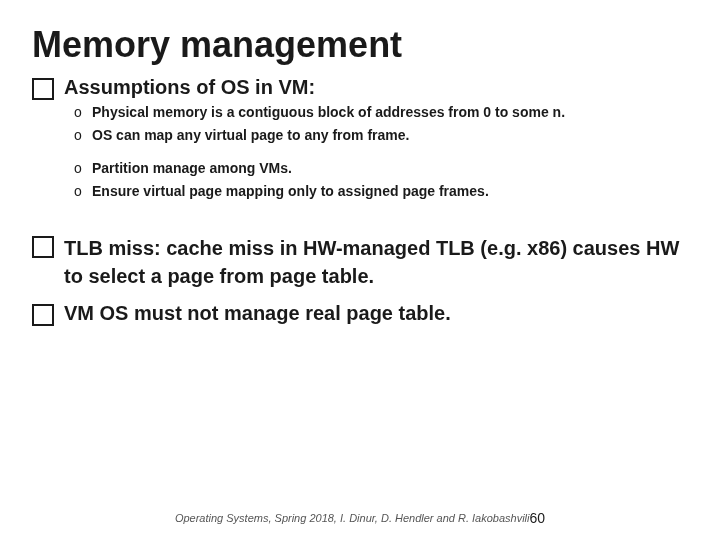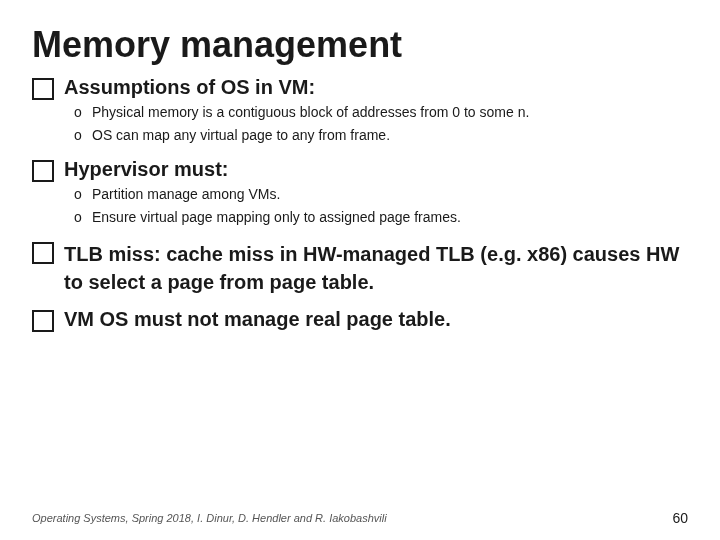--- a/index.html
+++ b/index.html
@@ -83,49 +83,51 @@
     .bullet-o {
       display: inline-block;
       width: 18px;
       flex-shrink: 0;
       font-size: 14px;
       color: #1a1a1a;
     }
 
     .sub-item-text {
       flex: 1;
+      font-weight: bold;
     }
 
     .section-tlb {
       display: flex;
       align-items: flex-start;
       font-size: 20px;
       font-weight: bold;
       color: #1a1a1a;
       line-height: 1.4;
+      margin-top: 20px;
     }
 
     .section-vm {
       display: flex;
       align-items: flex-start;
       font-size: 20px;
       font-weight: bold;
       color: #1a1a1a;
     }
 
     .underline-text {
     }
 
     .footer {
       position: absolute;
       bottom: 14px;
       left: 32px;
       right: 32px;
       display: flex;
-      justify-content: space-between;
+      justify-content: center;
       align-items: center;
     }
 
     .footer-text {
       font-size: 11px;
       color: #555555;
       font-style: italic;
     }
 
     .page-number {
@@ -152,24 +154,20 @@
           <span class="sub-item-text">Physical memory is a contiguous block of addresses from 0 to some n.</span>
         </div>
         <div class="sub-item">
           <span class="bullet-o">o</span>
           <span class="sub-item-text">OS can map any virtual page to any from frame.</span>
         </div>
       </div>
     </div>
 
     <div class="section">
-      <div class="section-header">
-        <span class="checkbox-icon"></span>
-        <span>Hypervisor must:</span>
-      </div>
       <div class="sub-items">
         <div class="sub-item">
           <span class="bullet-o">o</span>
           <span class="sub-item-text">Partition manage among VMs.</span>
         </div>
         <div class="sub-item">
           <span class="bullet-o">o</span>
           <span class="sub-item-text">Ensure virtual page mapping only to assigned page frames.</span>
         </div>
       </div>

